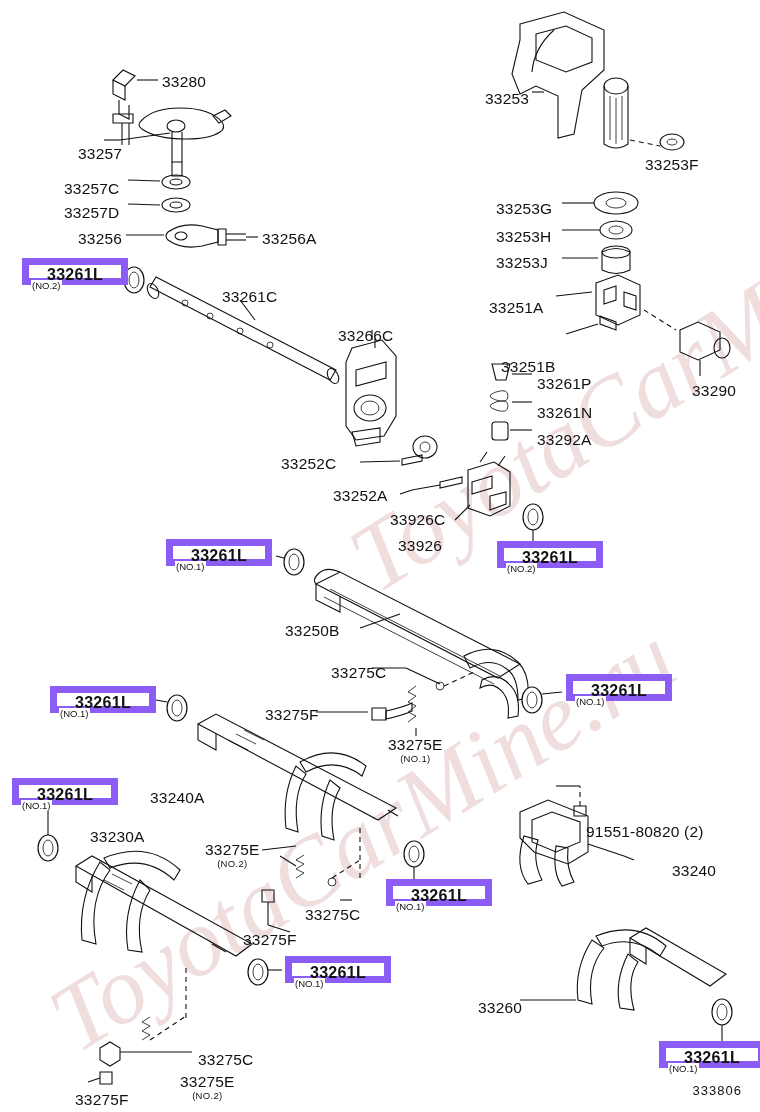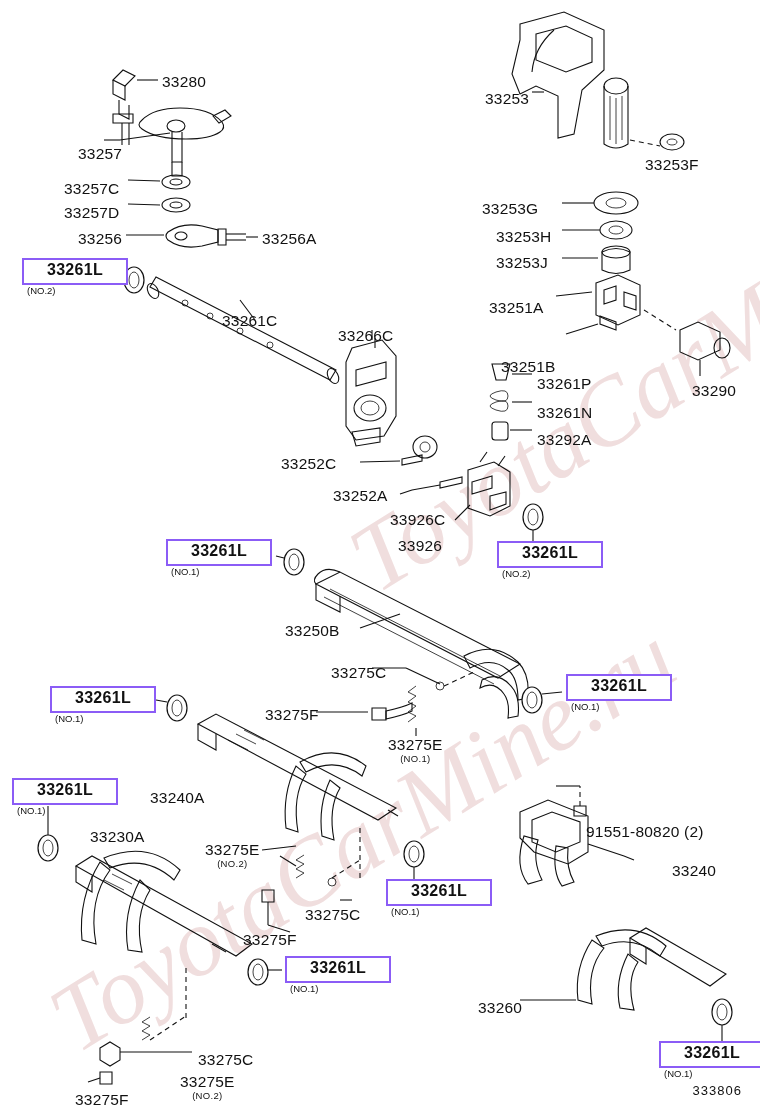--- a/index.html
+++ b/index.html
@@ -37,21 +37,21 @@
     display:block;
     font-size:9.5px;
     letter-spacing:0.3px;
     margin-top:-1px;
   }
   .lbl.sub-center{text-align:center;}
 
   
   .hl{
     position:absolute;
-    border:2px solid #8b5cf6;
+    border:7px solid #8b5cf6;
     background:#ffffff;
     padding:1px 6px 2px 6px;
     box-sizing:border-box;
   }
   .hl .num{
     font-size:16px;
     font-weight:bold;
     color:#111;
     letter-spacing:0.3px;
     line-height:17px;
@@ -378,42 +378,42 @@
       <line class="ln" x1="722" y1="1025" x2="722" y2="1041"></line>
     </g>
   </svg>
 
   <div class="lbl" style="left:162px;top:73px;"><span>33280</span></div>
   <div class="lbl" style="left:78px;top:145px;"><span>33257</span></div>
   <div class="lbl" style="left:64px;top:180px;"><span>33257C</span></div>
   <div class="lbl" style="left:64px;top:204px;"><span>33257D</span></div>
   <div class="lbl" style="left:78px;top:230px;"><span>33256</span></div>
   <div class="lbl" style="left:262px;top:230px;"><span>33256A</span></div>
-  <div class="lbl" style="left:222px;top:288px;margin-top:24px;"><span>33261C</span></div>
+  <div class="lbl" style="left:222px;top:288px;"><span>33261C</span></div>
   <div class="lbl" style="left:338px;top:327px;"><span>33266C</span></div>
   <div class="lbl" style="left:281px;top:455px;"><span>33252C</span></div>
   <div class="lbl" style="left:333px;top:487px;"><span>33252A</span></div>
   <div class="lbl" style="left:390px;top:511px;"><span>33926C</span></div>
   <div class="lbl" style="left:398px;top:537px;text-align:right;"><span>33926</span></div>
   <div class="lbl" style="left:285px;top:622px;"><span>33250B</span></div>
   <div class="lbl" style="left:331px;top:664px;"><span>33275C</span></div>
   <div class="lbl" style="left:265px;top:706px;"><span>33275F</span></div>
   <div class="lbl sub-center" style="left:388px;top:736px;"><span>33275E</span><span class="sub">(NO.1)</span></div>
   <div class="lbl" style="left:150px;top:789px;"><span>33240A</span></div>
   <div class="lbl" style="left:90px;top:828px;"><span>33230A</span></div>
   <div class="lbl sub-center" style="left:205px;top:841px;"><span>33275E</span><span class="sub">(NO.2)</span></div>
   <div class="lbl" style="left:305px;top:906px;"><span>33275C</span></div>
   <div class="lbl" style="left:243px;top:931px;"><span>33275F</span></div>
   <div class="lbl" style="left:198px;top:1051px;"><span>33275C</span></div>
   <div class="lbl sub-center" style="left:180px;top:1073px;"><span>33275E</span><span class="sub">(NO.2)</span></div>
   <div class="lbl" style="left:75px;top:1091px;"><span>33275F</span></div>
 
   <div class="lbl" style="left:485px;top:90px;"><span>33253</span></div>
   <div class="lbl" style="left:645px;top:156px;"><span>33253F</span></div>
-  <div class="lbl" style="left:482px;top:200px;"><span>33253G</span></div>
+  <div class="lbl" style="left:496px;top:200px;"><span>33253G</span></div>
   <div class="lbl" style="left:496px;top:228px;"><span>33253H</span></div>
   <div class="lbl" style="left:496px;top:254px;"><span>33253J</span></div>
   <div class="lbl" style="left:489px;top:299px;"><span>33251A</span></div>
   <div class="lbl" style="left:501px;top:358px;"><span>33251B</span></div>
   <div class="lbl" style="left:537px;top:375px;"><span>33261P</span></div>
   <div class="lbl" style="left:537px;top:404px;"><span>33261N</span></div>
   <div class="lbl" style="left:537px;top:431px;"><span>33292A</span></div>
   <div class="lbl" style="left:672px;top:382px;margin-left:20px;"><span>33290</span></div>
   <div class="lbl" style="left:566px;top:823px;margin-left:20px;"><span>91551-80820 (2)</span></div>
   <div class="lbl" style="left:672px;top:862px;"><span>33240</span></div>

